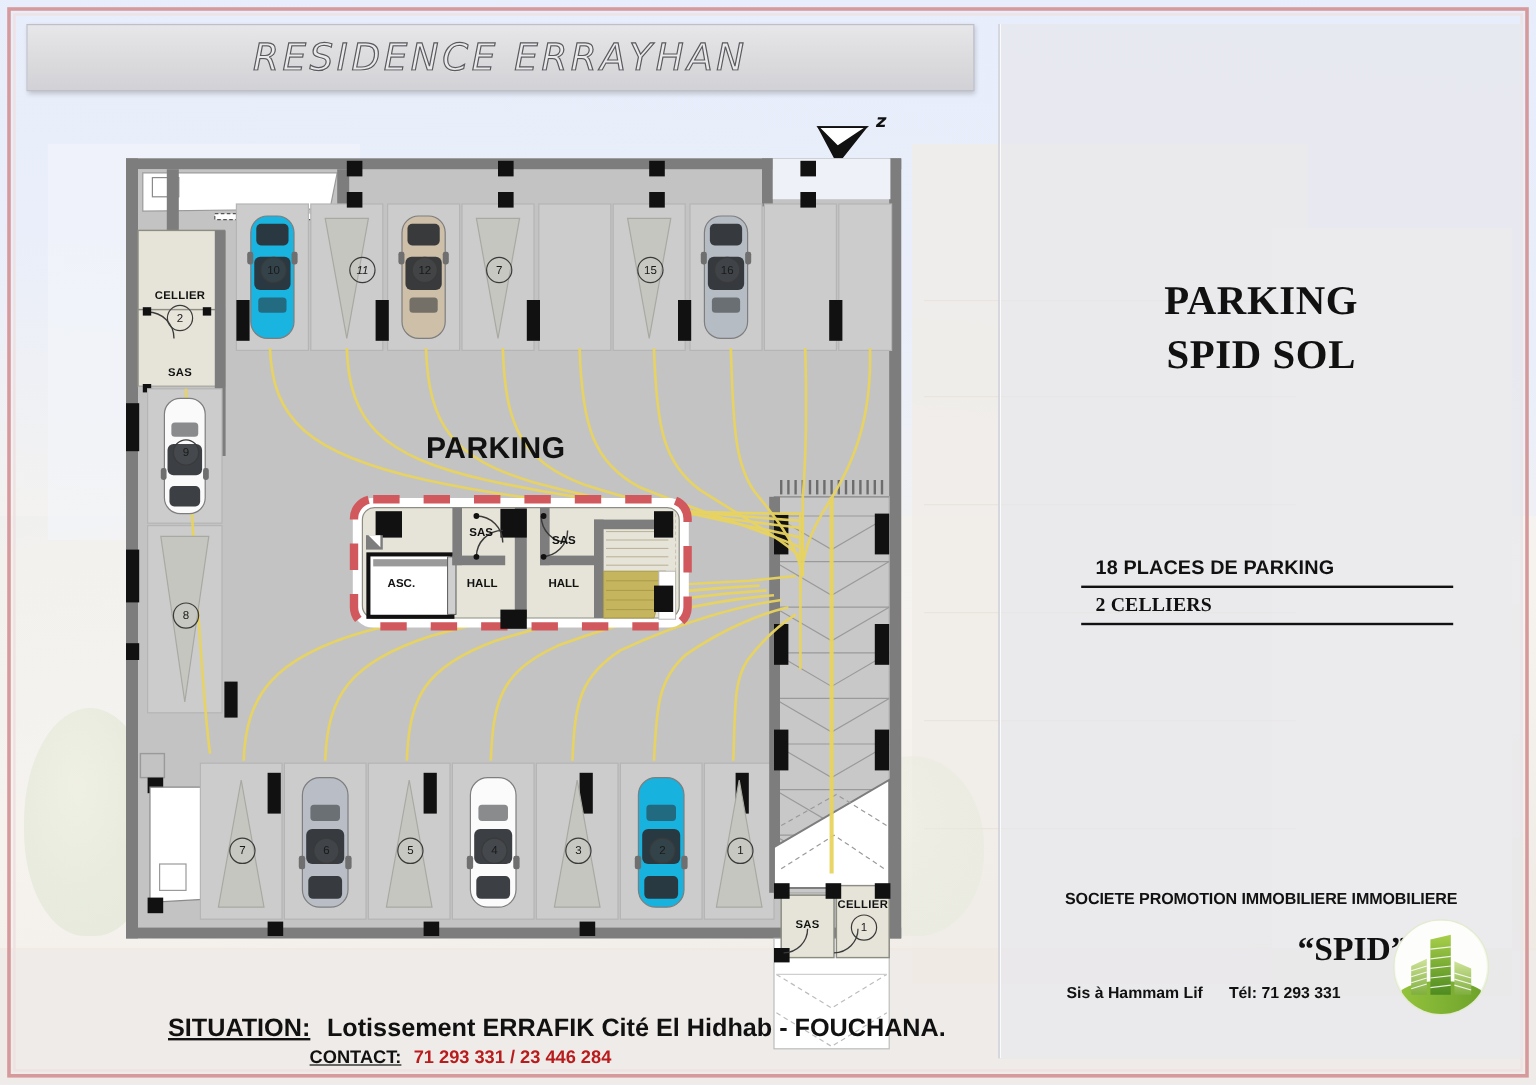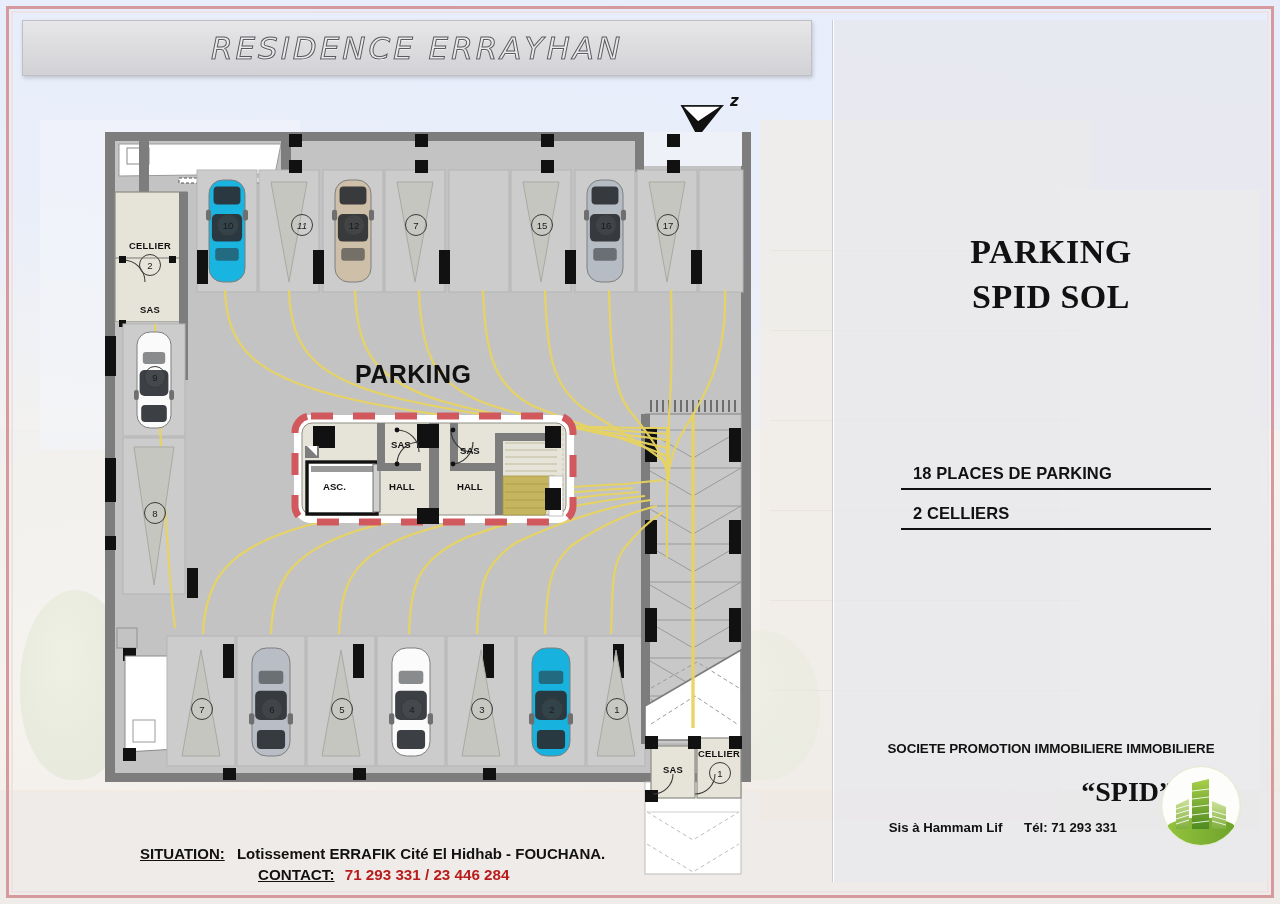--- a/index.html
+++ b/index.html
@@ -49,37 +49,37 @@
     background:rgba(232,232,236,.72);
     border-left:1px solid #c9ccd6;
     box-shadow:inset 1px 0 0 #fff;
   }
   .rp-title{position:absolute;left:0;right:0;top:210px;text-align:center;
     font-family:"Liberation Serif",serif;
     font-weight:bold;font-size:34px;letter-spacing:.5px;color:#111;line-height:1.32;}
   .rp-stats{position:absolute;left:68px;top:440px;width:310px;}
   .rp-stat{font-size:16.5px;font-weight:bold;color:#111;padding:4px 0 5px 12px;
     border-bottom:2px solid #111;letter-spacing:.1px;}
-  .rp-stat + .rp-stat{margin-top:10px;}
+  .rp-stat + .rp-stat{font-family:Liberation Serif, serif;}
 
   .rp-footer{position:absolute;left:0;right:0;bottom:28px;text-align:center;}
   .rp-company{font-size:13.4px;font-weight:bold;color:#111;letter-spacing:-.1px;}
   .rp-brandrow{position:relative;height:92px;margin-top:6px;}
   .rp-brand{position:absolute;left:0;right:96px;top:14px;text-align:right;
     font-family:"Liberation Serif",serif;font-size:28px;font-weight:bold;color:#111;}
   .rp-addr{position:absolute;left:0;right:96px;top:58px;text-align:center;
     font-size:13.2px;font-weight:bold;color:#111;}
   .rp-addr span{margin:0 9px;}
   .logo{position:absolute;right:28px;top:4px;width:78px;height:78px;border-radius:50%;
     background:radial-gradient(circle at 45% 35%,#ffffff 0%,#fbfdf7 48%,#e9f1dd 78%,#dfeacd 100%);
     border:1px solid #e2eacf;overflow:hidden;}
 
   
   .situation{position:absolute;left:140px;top:845px;width:680px;color:#111;}
-  .sit-line1{font-size:15px;font-weight:bold;white-space:nowrap;}
+  .sit-line1{font-size:21px;font-weight:bold;white-space:nowrap;}
   .sit-line2{font-size:15.2px;font-weight:bold;margin-top:4px;padding-left:118px;white-space:nowrap;}
   .u{text-decoration:underline;}
   .phone{color:#b91c1c;}
 
   
   .compass{position:absolute;left:678px;top:92px;width:74px;height:48px;}
 
   
   .plan{position:absolute;left:105px;top:128px;width:650px;height:660px;}
   .roomlbl{position:absolute;font-size:9.4px;font-weight:bold;color:#111;
@@ -448,28 +448,20 @@
     <rect x="3" y="2" width="36" height="102" rx="13.860000000000001" fill="#b6bcc4" stroke="#7e7e7e" stroke-width="1"></rect>
     <rect x="7.56" y="8.48" width="26.88" height="18.02" rx="4" fill="#2b2f33" opacity=".92"></rect>
     <rect x="5.880000000000001" y="36.04" width="30.24" height="27.560000000000002" rx="5" fill="#2b2f33" opacity=".92"></rect>
     <rect x="9.24" y="69.96000000000001" width="23.520000000000003" height="12.719999999999999" rx="3" fill="#2b2f33" opacity=".55"></rect>
     <rect x="0" y="31.799999999999997" width="5.04" height="10.600000000000001" rx="2" fill="#6f6f6f"></rect>
     <rect x="36.96" y="31.799999999999997" width="5.04" height="10.600000000000001" rx="2" fill="#6f6f6f"></rect>
   </g>
             </svg>
           </div>
           <div class="numcircle" style="left: 20px; top: 44px;">16</div>
-        </div>
-        <div style="position: absolute; left: 532px; top: 42px; width: 60px; height: 122px;">
-          <div style="position:absolute;left:10px;top:10px;">
-            <svg width="40" height="104">
-              <polygon points="2,2 38,2 20,102" fill="#c6c6c0" stroke="#a9a9a3" stroke-width="1"></polygon>
-            </svg>
-          </div>
-          <div class="numcircle" style="left: 20px; top: 44px;">17</div>
         </div>
         <div style="position: absolute; left: 62px; top: 508px; width: 68px; height: 130px;">
           <div style="position:absolute;left:13px;top:12px;">
             <svg width="42" height="108">
               <polygon points="2,108 40,108 21,2" fill="#c6c6c0" stroke="#a9a9a3" stroke-width="1"></polygon>
             </svg>
           </div>
           <div class="numcircle" style="left: 24px; top: 62px;">7</div>
         </div>
         <div style="position: absolute; left: 132px; top: 508px; width: 68px; height: 130px;">

